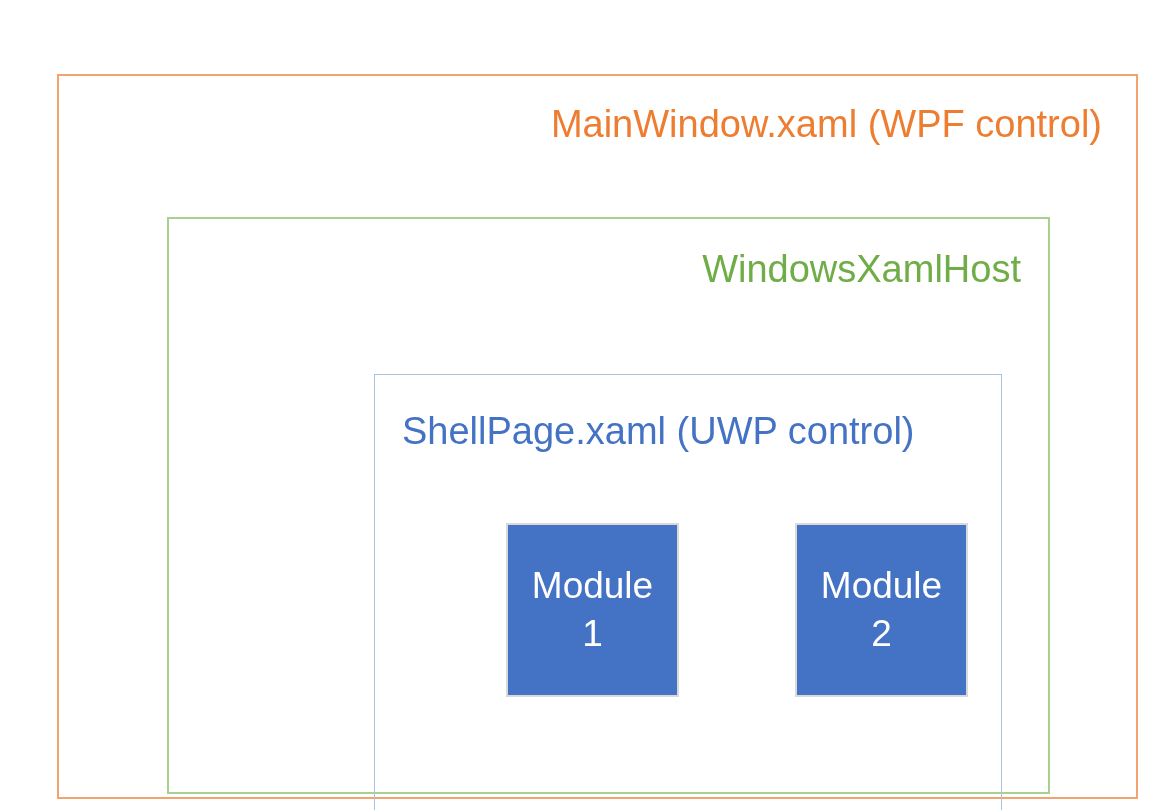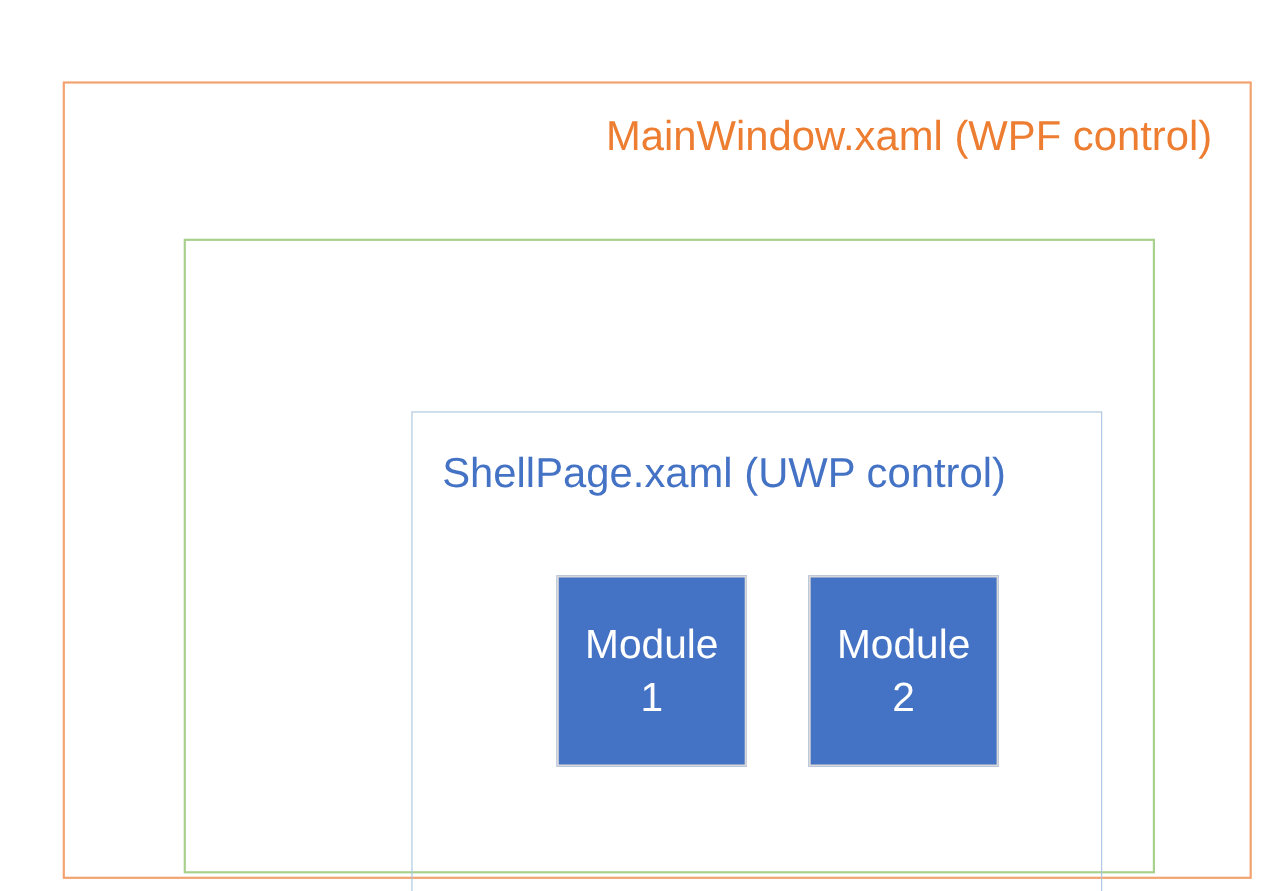--- a/index.html
+++ b/index.html
@@ -66,21 +66,21 @@
     left: 27px;
     top: 36px;
     color: #4472c4;
   }
   
   .modules-row {
     position: absolute;
     left: 131px;
     top: 148px;
     display: flex;
-    gap: 56px;
+    gap: 116px;
   }
   .module {
     box-sizing: border-box;
     width: 173px;
     height: 174px;
     background: #4472c4;
     border: 2px solid #d9d9d9;
     color: #ffffff;
     display: flex;
     flex-direction: column;
@@ -96,20 +96,21 @@
 </style>
 </head>
 <body>
 
 <div class="canvas">
 
   <div class="box wpf-box">
     <div class="box-label wpf-label">MainWindow.xaml (WPF control)</div>
 
     <div class="box host-box">
+      <div class="box-label host-label">WindowsXamlHost</div>
 
       <div class="box shell-box">
         <div class="box-label shell-label">ShellPage.xaml (UWP control)</div>
 
         <div class="modules-row">
           <div class="module">
             <span>Module</span>
             <span>1</span>
           </div>
           <div class="module">

